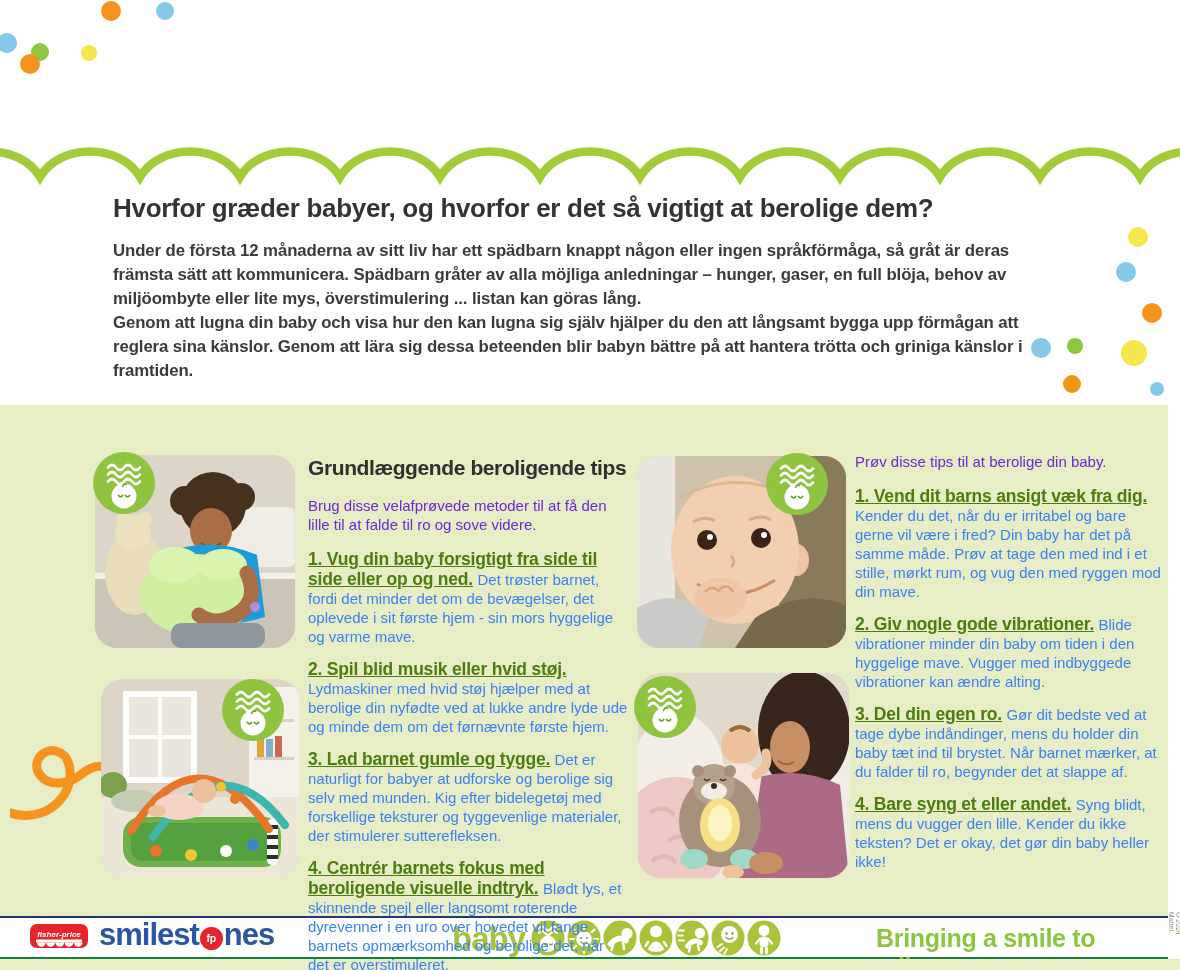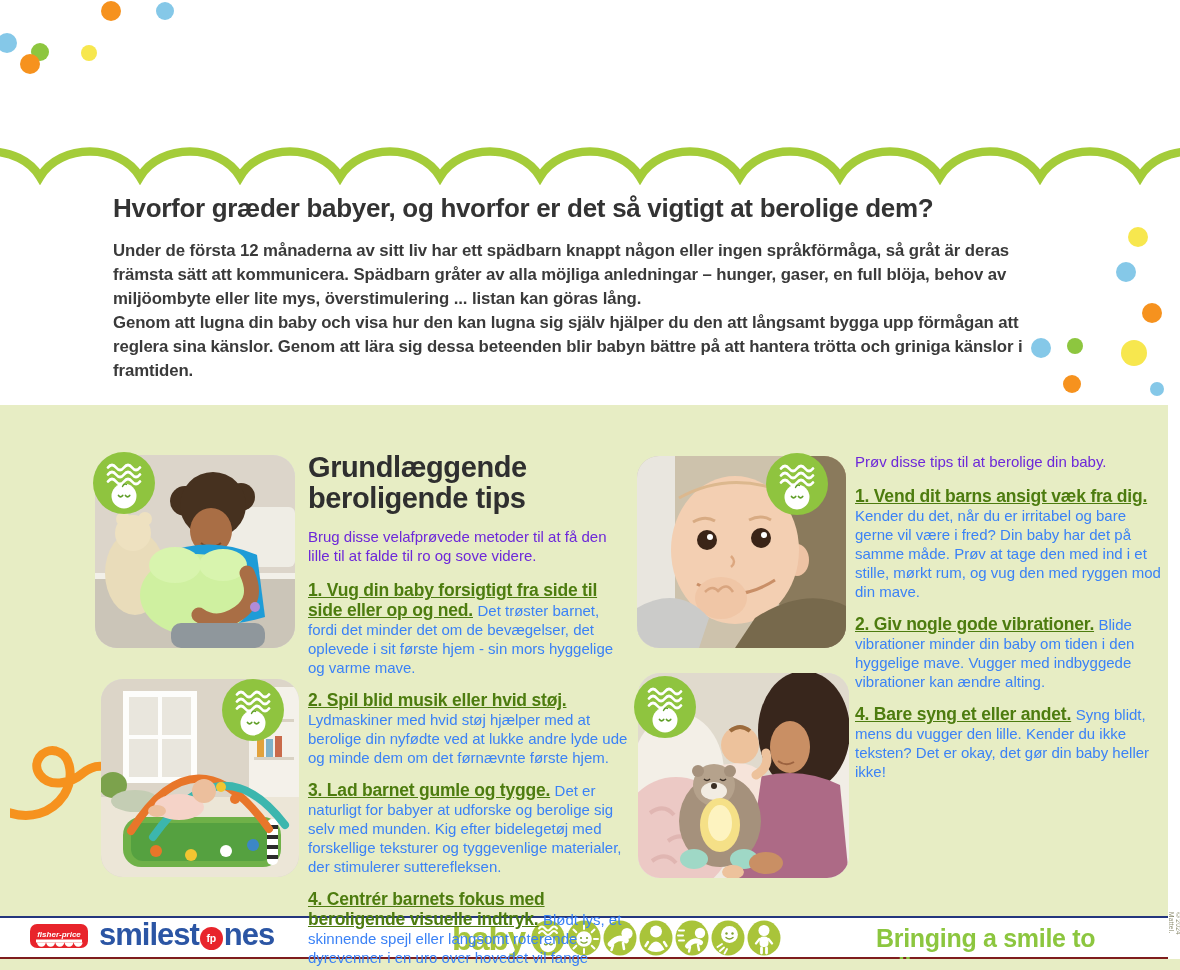--- a/index.html
+++ b/index.html
@@ -15,29 +15,29 @@
   .why-text{left:113px;top:239px;width:958px;font-size:16.8px;font-weight:600;
             line-height:24px;color:#3a3a3a;letter-spacing:-0.1px;}
   .why-text p{margin:0;}
   
   .green-section{left:0;top:405px;width:1168px;height:511px;background:#e7edc4;}
   .photo-card{position:absolute;border-radius:22px;overflow:hidden;z-index:1;background:#ddd;}
   .photo-card svg{display:block;width:100%;height:100%;}
   .badge{position:absolute;z-index:2;width:62px;height:62px;}
   .squiggle{position:absolute;z-index:0;}
   .text-col{position:absolute;z-index:1;}
-  .col-heading{font-size:29px;font-weight:700;line-height:31px;color:#2f2f2f;
+  .col-heading{font-size:21px;font-weight:700;line-height:31px;color:#2f2f2f;
                letter-spacing:-0.4px;margin:0 0 13px;}
   .col-intro{font-size:15px;line-height:19px;color:#6d28d9;margin:0 0 15px;}
   .tip{margin:0 0 13px;line-height:19px;}
   .tip-lead{font-weight:700;font-size:17.5px;line-height:20px;letter-spacing:-0.2px;color:#4d7c0f;text-decoration:underline;}
   .tip-body{font-size:15px;color:#3b82f6;}
   
   .footer-bar{left:0;top:916px;width:1168px;height:39px;background:#fff;
-              border-top:2px solid #24367d;border-bottom:2px solid #7f1d1d;}
+              border-top:2px solid #24367d;border-bottom:2px solid #15803d;}
   .footer-strip{left:0;top:959px;width:1180px;height:11px;background:#e7edc4;}
   .smilestones{display:flex;align-items:center;}
   .smilestones .word{font-size:31px;font-weight:700;color:#2b55a4;letter-spacing:-1px;line-height:31px;}
   .fp-circle{width:23px;height:23px;border-radius:50%;background:#e8242b;color:#fff;
              font-size:10.5px;font-weight:700;display:flex;align-items:center;
              justify-content:center;margin:7px 1px 0;}
   .baby-group{display:flex;align-items:center;gap:2px;}
   .baby-word{font-size:33px;font-weight:700;color:#a6c43b;letter-spacing:-1px;line-height:33px;margin-right:4px;}
   .tagline{font-size:25px;font-weight:700;color:#8cc63f;letter-spacing:-0.3px;}
   .copyright{writing-mode:vertical-rl;font-size:6.5px;color:#8b8b6e;letter-spacing:0.3px;}
@@ -260,20 +260,24 @@
     <p class="col-intro">Prøv disse tips til at berolige din baby.</p>
     <p class="tip">
       <span class="tip-lead">1. Vend dit barns ansigt væk fra dig.</span>
       <span class="tip-body">Kender du det, når du er irritabel og bare gerne vil være i fred? Din baby har det på samme måde. Prøv at tage den med ind i et stille, mørkt rum, og vug den med ryggen mod din mave.</span>
     </p>
     <p class="tip">
       <span class="tip-lead">2. Giv nogle gode vibrationer.</span>
       <span class="tip-body">Blide vibrationer minder din baby om tiden i den hyggelige mave. Vugger med indbyggede vibrationer kan ændre alting.</span>
     </p>
     <p class="tip">
+      <span class="tip-lead">3. Del din egen ro.</span>
+      <span class="tip-body">Gør dit bedste ved at tage dybe indåndinger, mens du holder din baby tæt ind til brystet. Når barnet mærker, at du falder til ro, begynder det at slappe af.</span>
+    </p>
+    <p class="tip">
       <span class="tip-lead">4. Bare syng et eller andet.</span>
       <span class="tip-body">Syng blidt, mens du vugger den lille. Kender du ikke teksten? Det er okay, det gør din baby heller ikke!</span>
     </p>
   </div>
 
   <div class="abs footer-bar">
 
     <svg class="abs" style="left:29px;top:5px;" width="60" height="28" viewBox="0 0 60 28">
       <rect x="1" y="1" width="58" height="24" rx="7" fill="#e8242b"></rect>
       <text x="30" y="13.5" text-anchor="middle" font-family="Liberation Sans, sans-serif" font-size="8" font-style="italic" font-weight="bold" fill="#ffffff">fisher-price</text>

